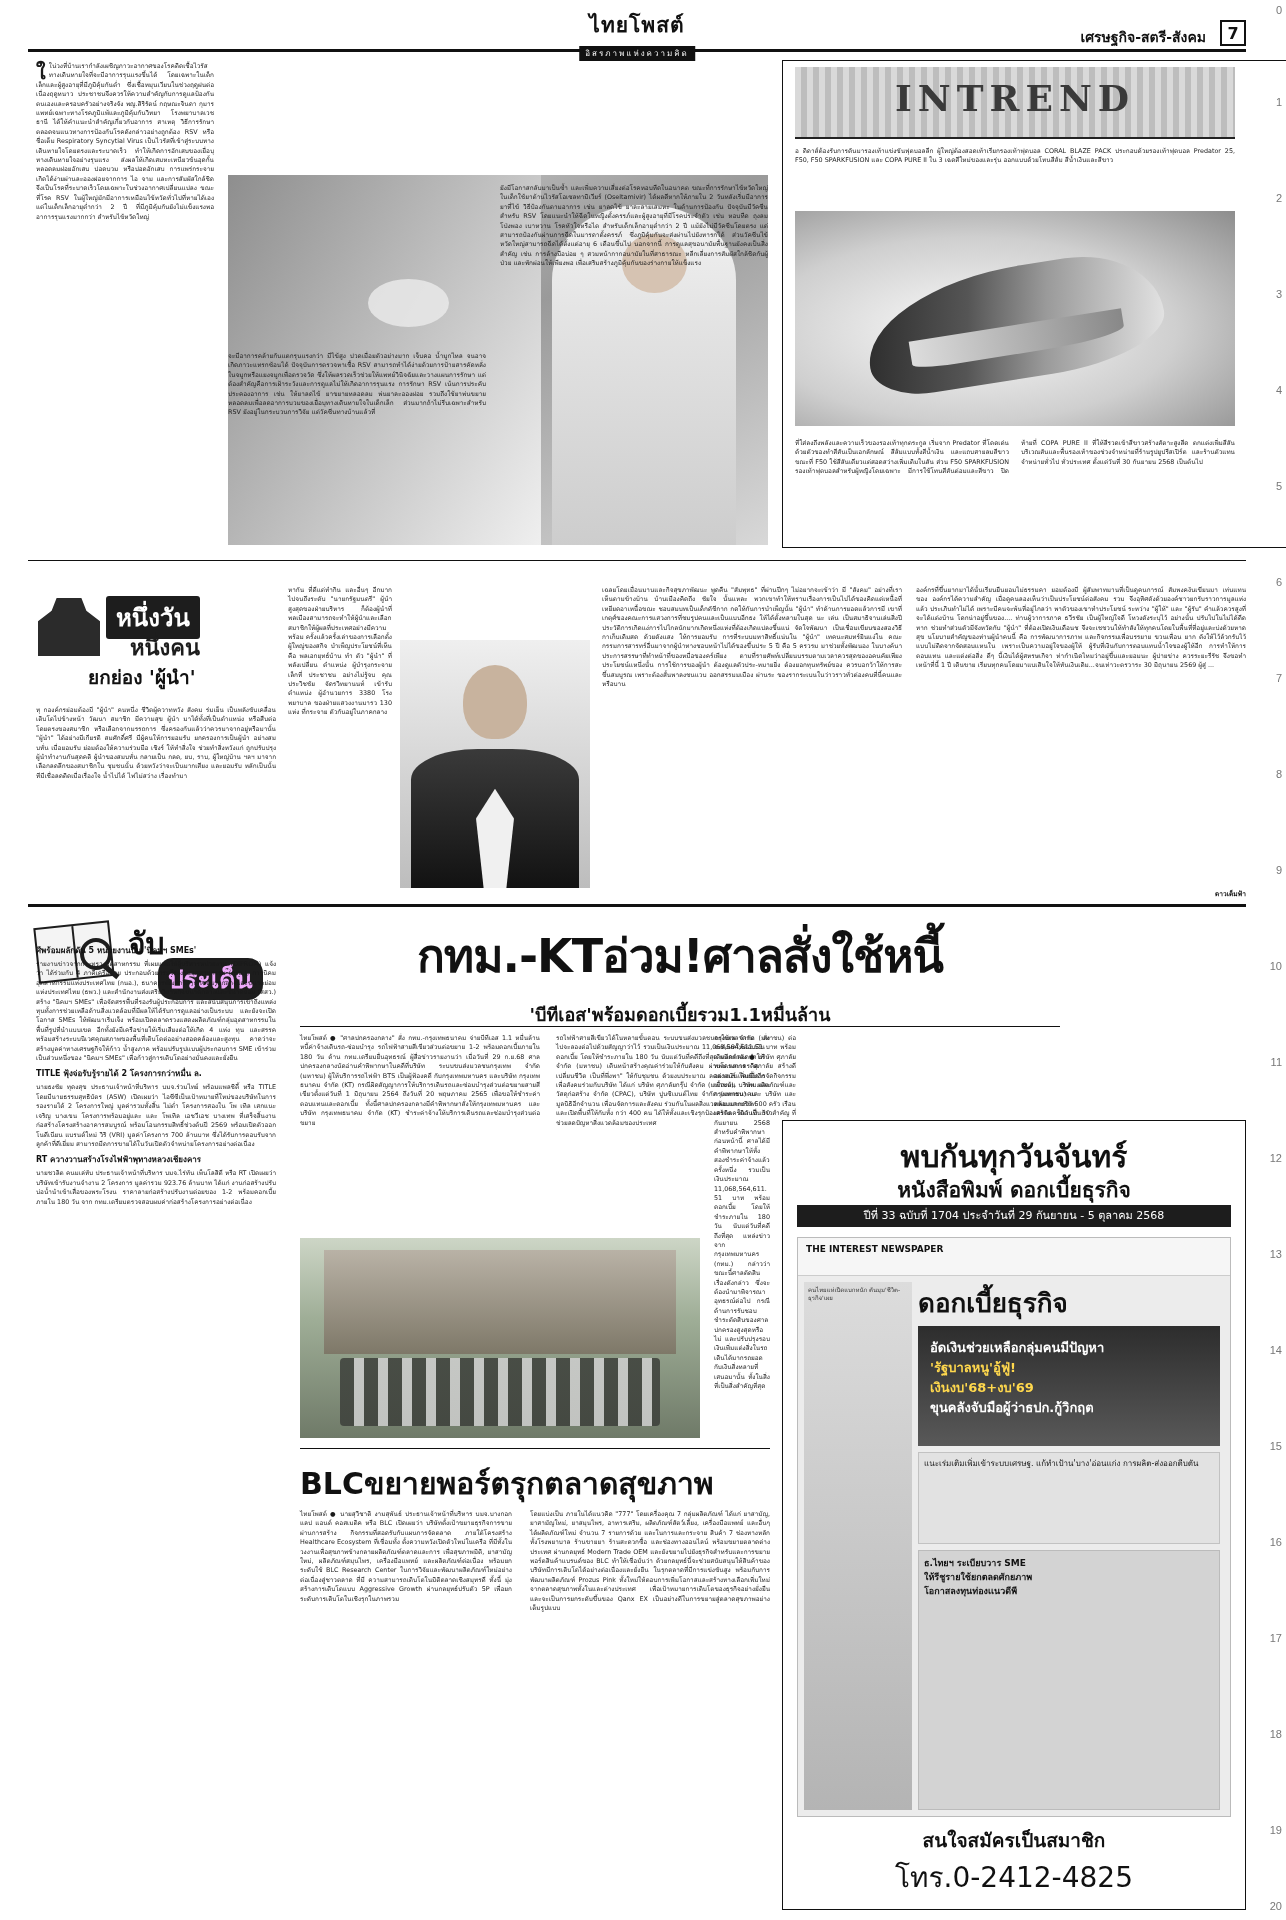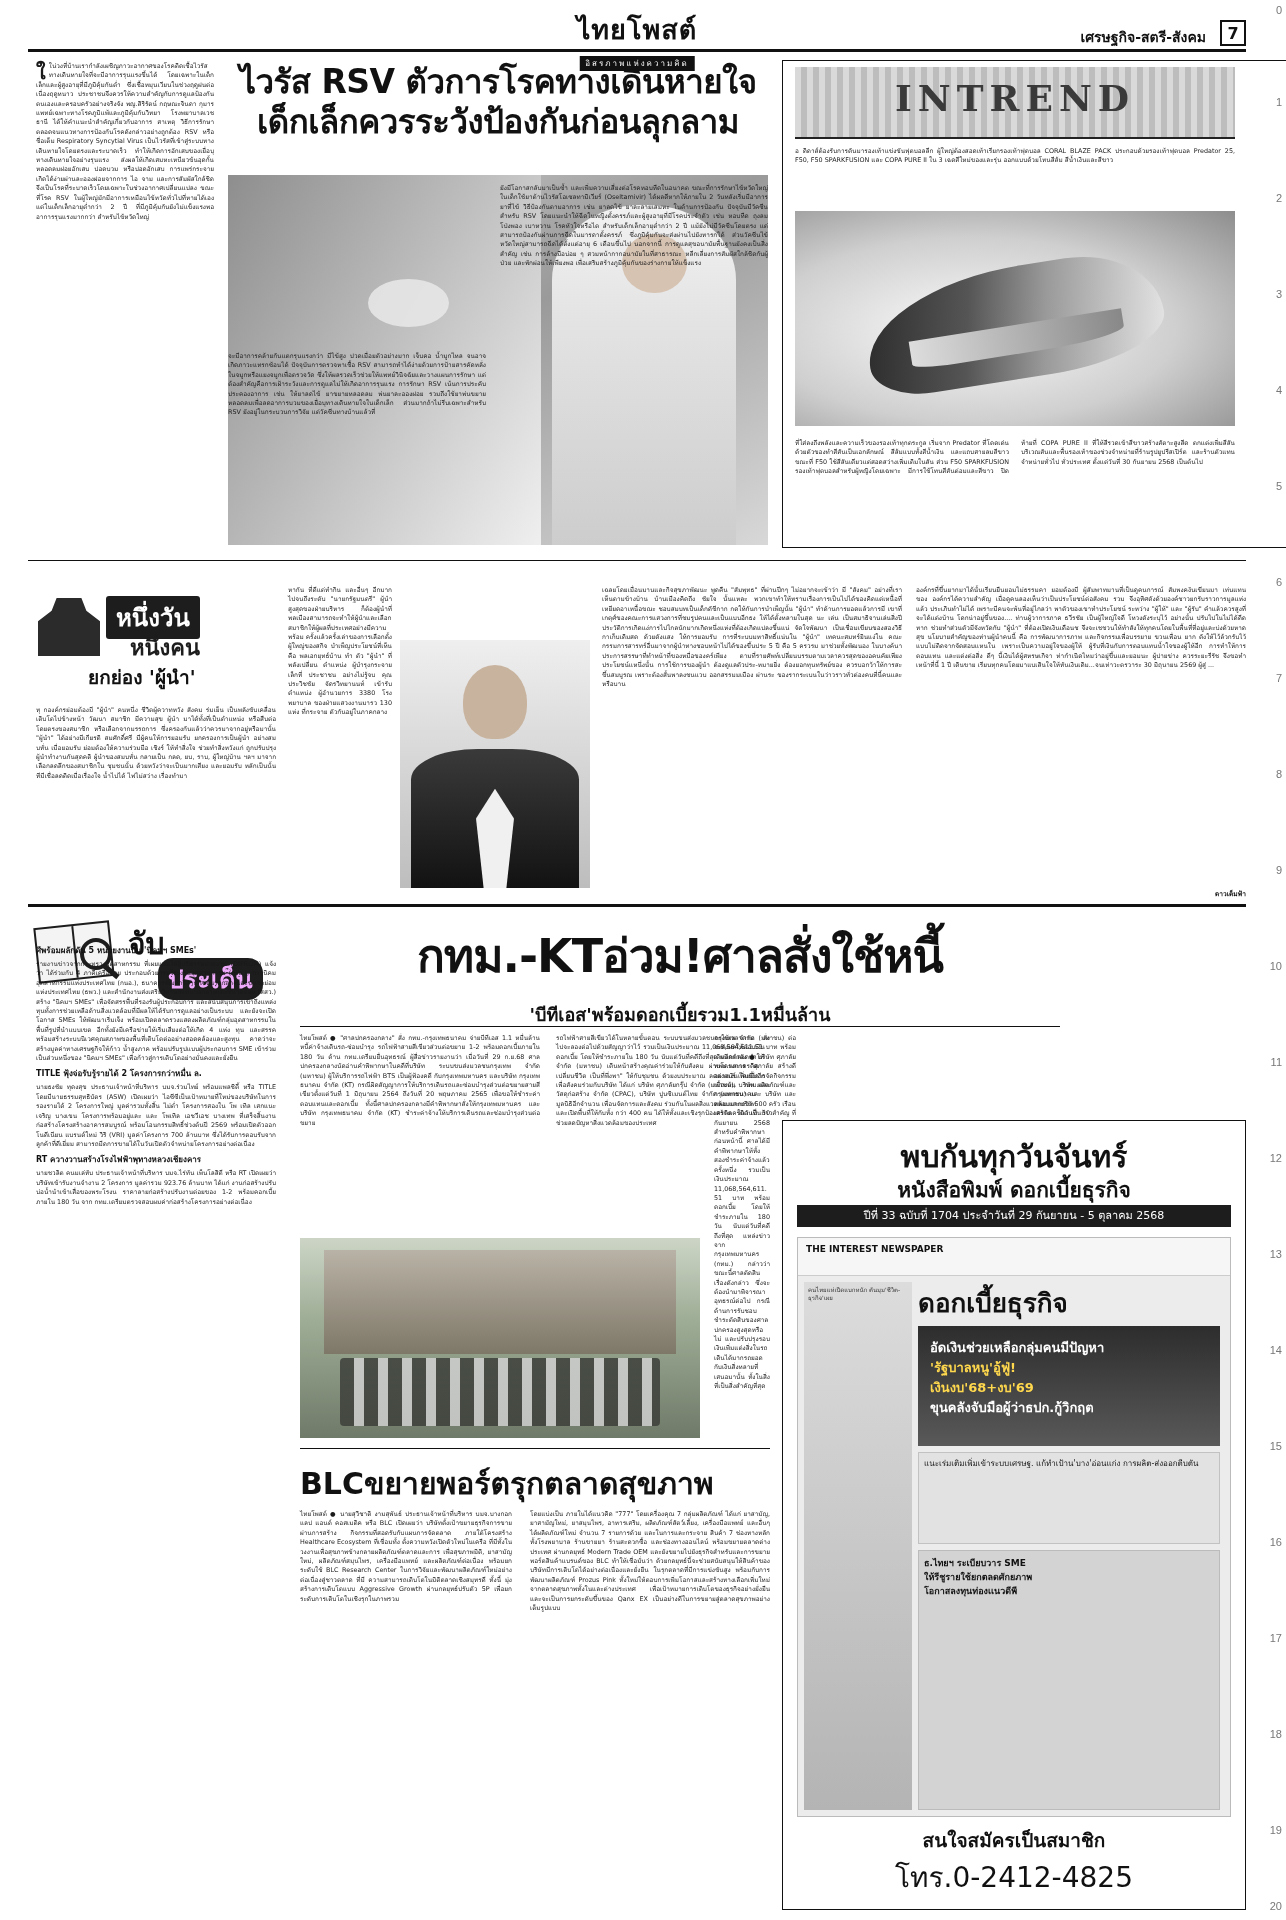--- a/index.html
+++ b/index.html
@@ -26,23 +26,22 @@
   
   .masthead {
     position:absolute; left:28px; top:6px; width:1218px; height:46px;
     border-bottom:3px solid #111;
   }
   .logo {
     position:absolute; left:50%; transform:translateX(-50%); top:2px;
     text-align:center;
   }
   .logo .name {
-    font-size:27px; font-weight:bold; letter-spacing:1px; color:#111;
+    font-size:21px; font-weight:bold; letter-spacing:1px; color:#111;
     font-family:"DejaVu Sans", sans-serif;
-    text-align:right;
   }
   .logo .sub {
     font-size:8px; letter-spacing:2px; color:#fff; background:#111;
     padding:1px 6px; display:inline-block; margin-top:1px;
   }
   .sectionline {
     position:absolute; right:0; top:20px;
     font-size:14px; font-weight:bold;
   }
   .pagenum {
@@ -320,24 +319,20 @@
 
   <div class="masthead">
     <div class="logo">
       <div class="name">ไทยโพสต์</div>
       <div class="sub">อิสรภาพแห่งความคิด</div>
     </div>
     <div class="sectionline" style="right:40px">เศรษฐกิจ-สตรี-สังคม</div>
     <div class="pagenum">7</div>
   </div>
 
-  <div class="lead-head">
-    <div class="l1">ไวรัส RSV ตัวการโรคทางเดินหายใจ</div>
-    <div class="l2">เด็กเล็กควรระวังป้องกันก่อนลุกลาม</div>
-  </div>
 
   <div class="lead-photo">
     <div class="ph-dark"></div>
     <div class="mask"></div>
     <div class="doc"></div>
     <div class="head"></div>
   </div>
 
   <div class="col body-text" style="left:36px; top:62px; width:178px; height:480px;">
     <span class="dropcap">ใ</span>

